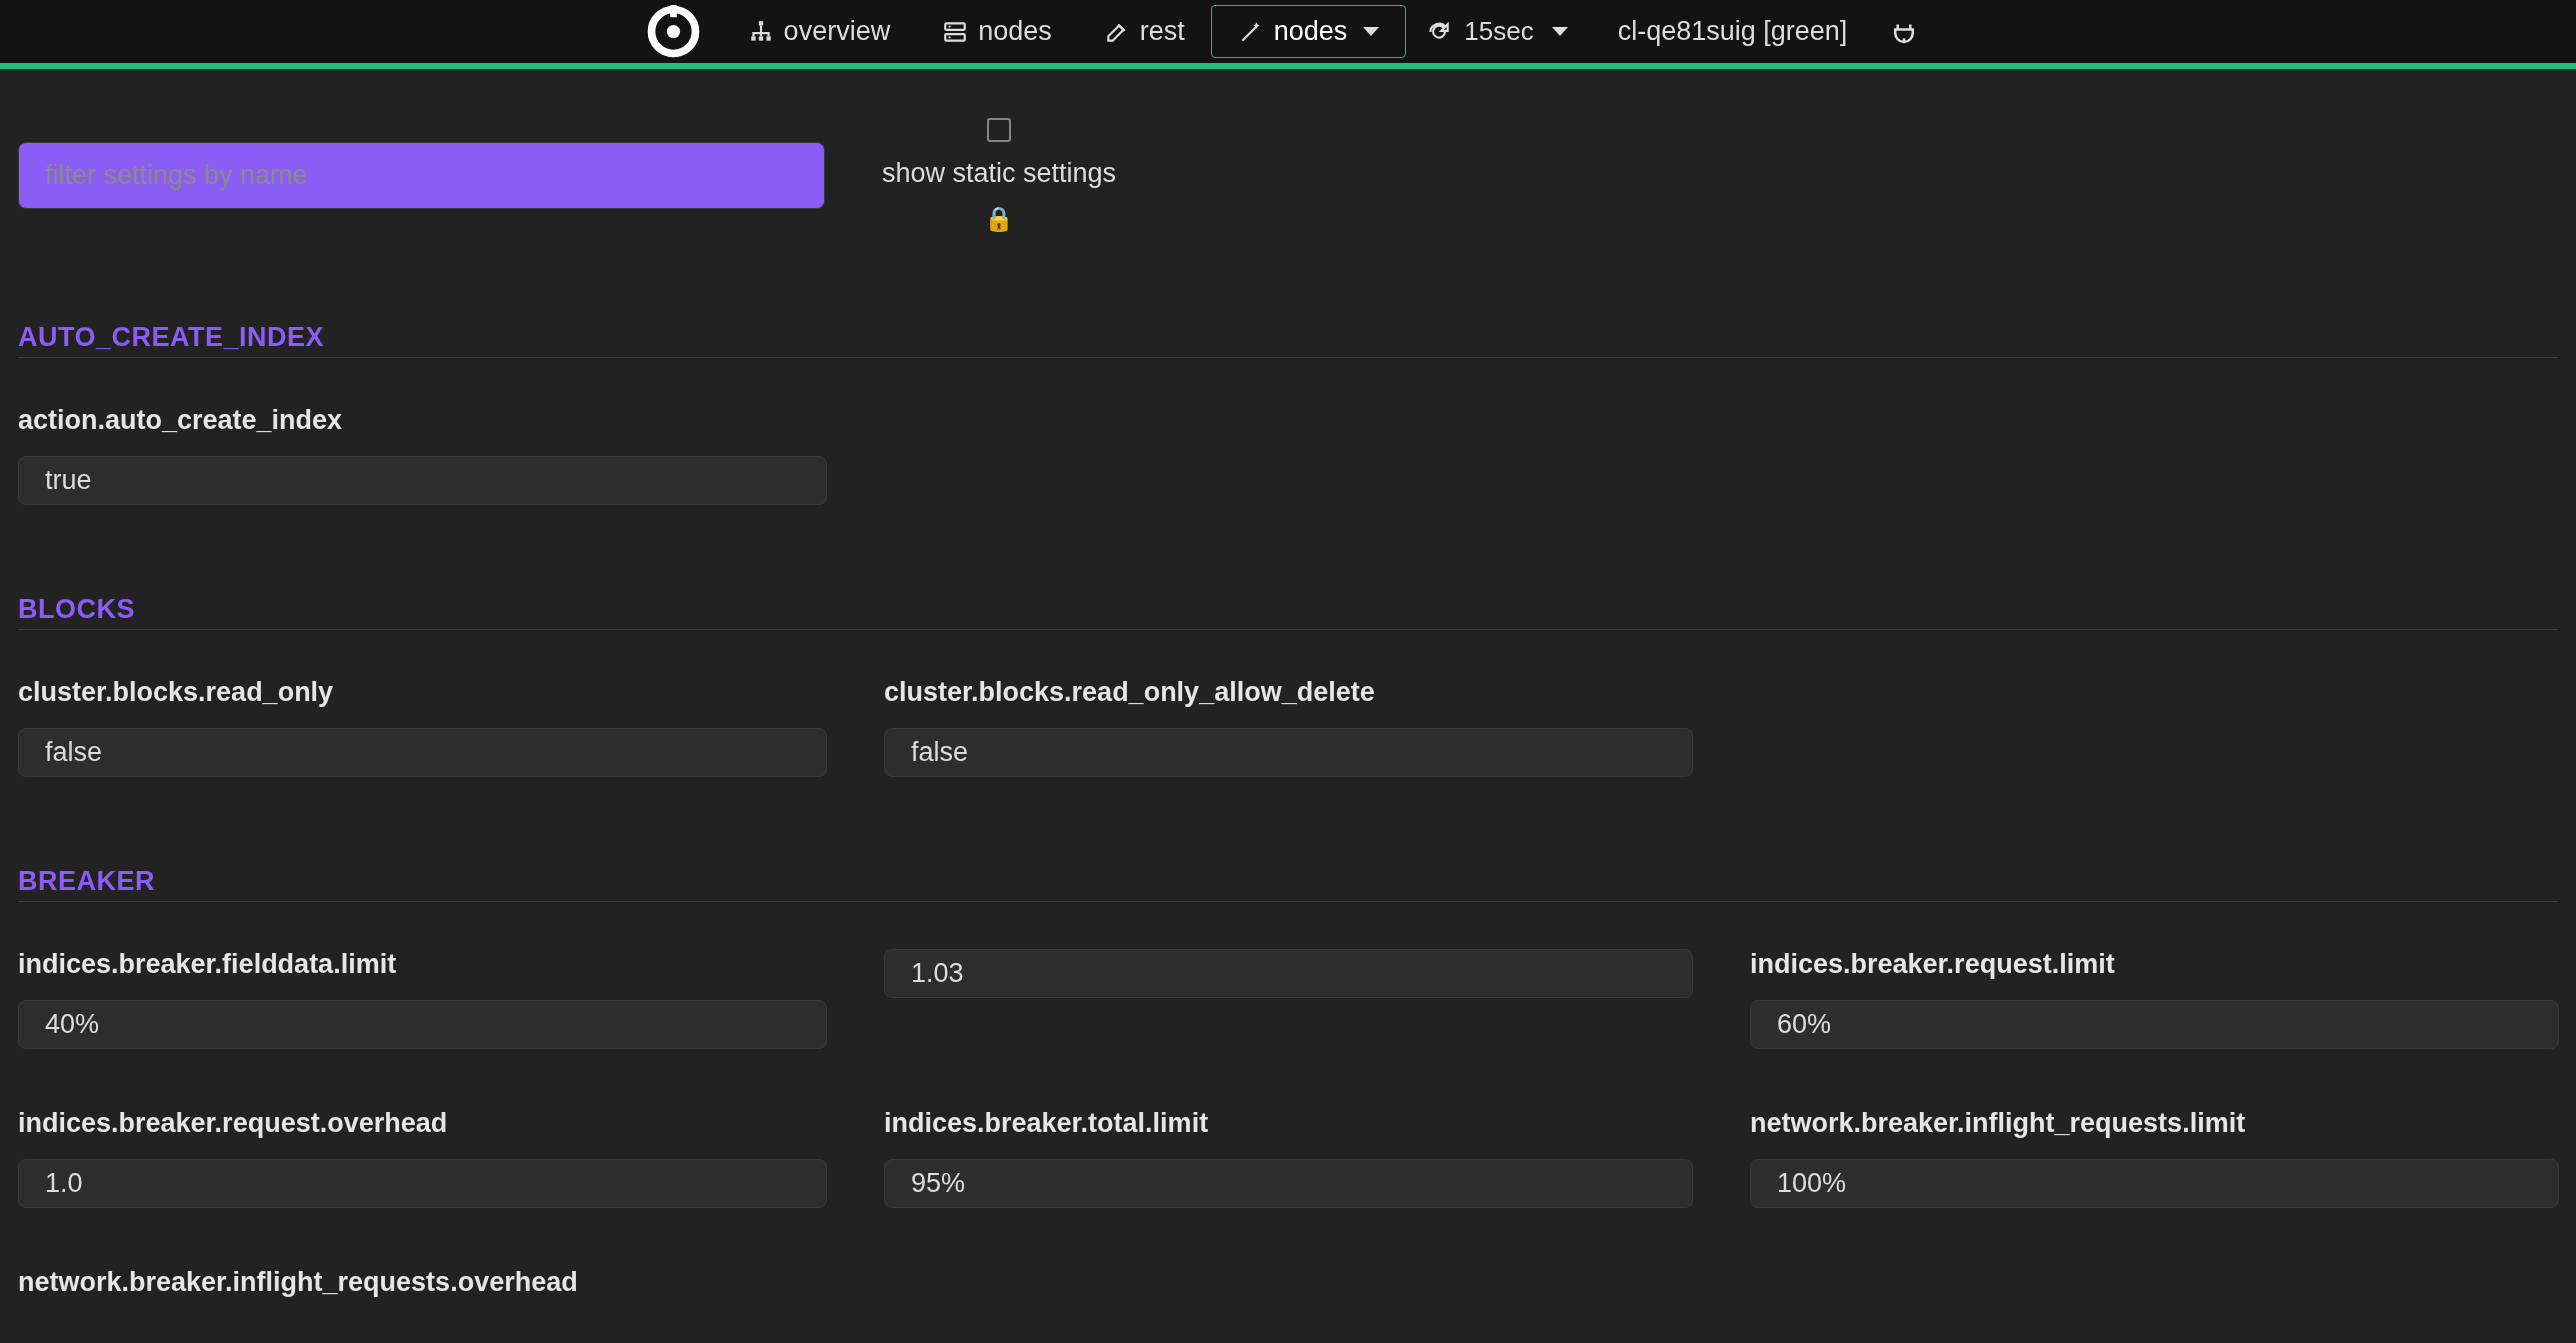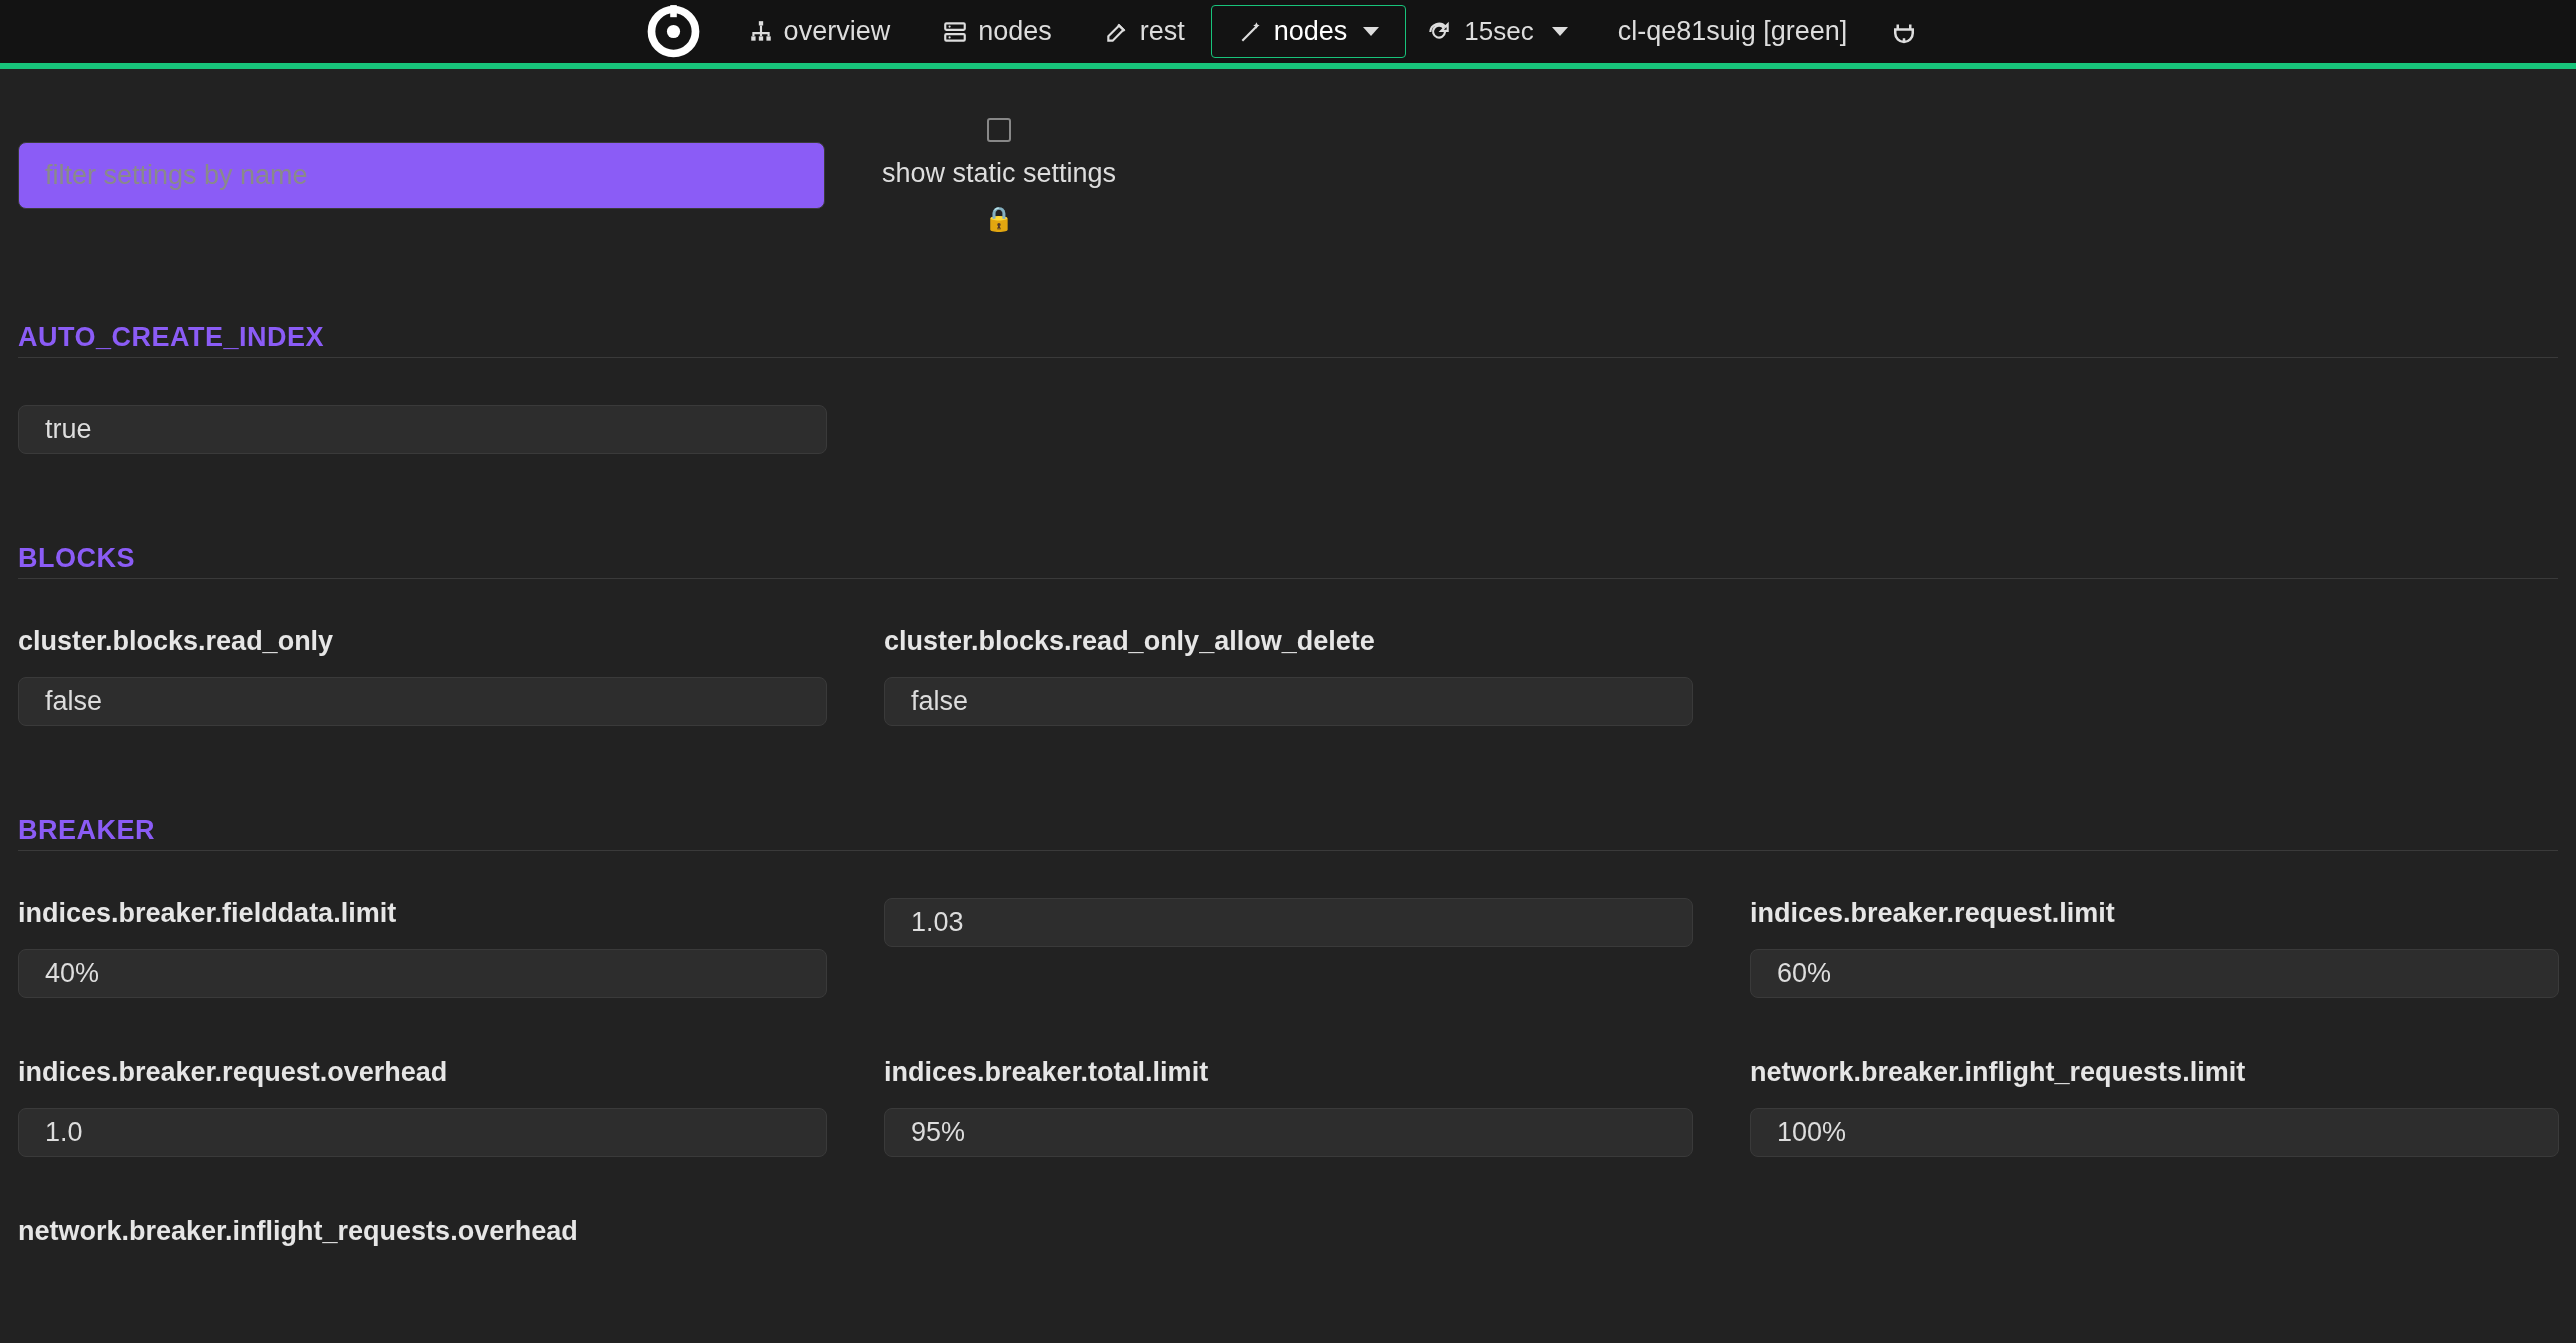--- a/index.html
+++ b/index.html
@@ -200,20 +200,21 @@
       <span class="chk"></span>
       <span>show static settings</span>
       <span class="lock">🔒</span>
     </label>
   </div>
 
   <div class="section">
     <div class="section-title">AUTO_CREATE_INDEX</div>
     <div class="grid3">
       <div>
+        <div class="field-label">action.auto_create_index</div>
         <input class="field-input" value="true" style="">
       </div>
     </div>
   </div>
 
   <div class="section">
     <div class="section-title">BLOCKS</div>
     <div class="grid3">
       <div>
         <div class="field-label">cluster.blocks.read_only</div>

